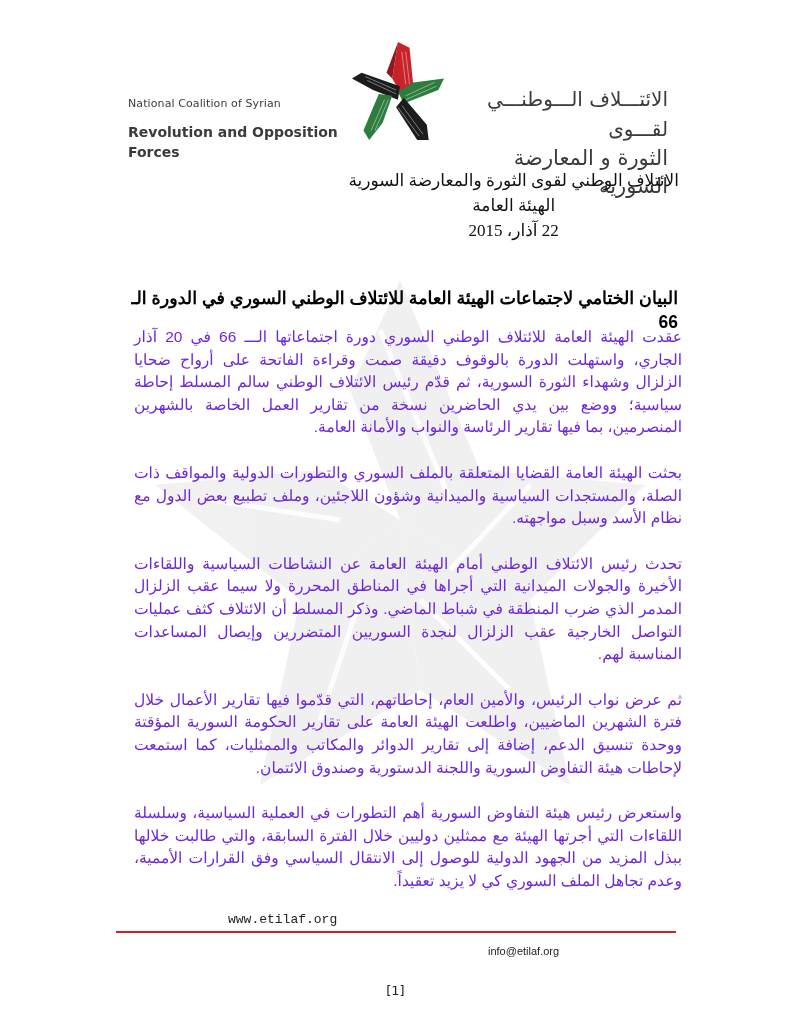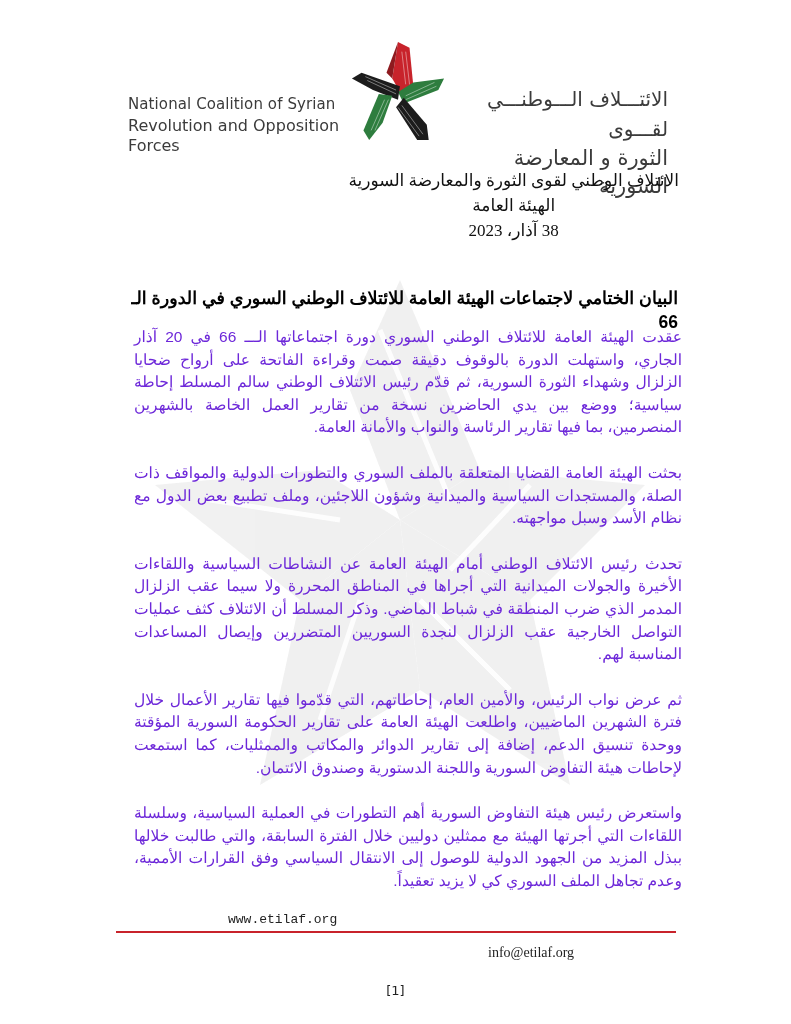--- a/index.html
+++ b/index.html
@@ -4,43 +4,43 @@
 <style>
   html, body { margin: 0; padding: 0; background: #ffffff; }
   body { width: 791px; height: 1024px; position: relative; overflow: hidden;
          font-family: "Liberation Sans", "DejaVu Sans", sans-serif; color: #111; }
 
   .watermark { position: absolute; left: 150px; top: 270px; width: 500px; height: 520px; z-index: 0; opacity: 0.9; }
 
   .header { position: absolute; top: 40px; left: 0; width: 791px; height: 110px; z-index: 1; }
   .logo-en { position: absolute; left: 128px; top: 54px; width: 220px; color: #3b3b3b;
              font-family: "DejaVu Sans", sans-serif; }
-  .logo-en .l1 { font-size: 15px; line-height: 20px; letter-spacing: 0.1px; }
-  .logo-en .l2 { font-size: 16px; line-height: 20px; margin-top: 2px; }
+  .logo-en .l1 { font-size: 11px; line-height: 20px; letter-spacing: 0.1px; }
+  .logo-en .l2 { font-size: 14px; line-height: 20px; margin-top: 8px; font-weight: bold; }
   .logo-star { position: absolute; left: 350px; top: 0px; width: 96px; height: 104px; }
   .logo-ar { position: absolute; left: 458px; top: 44px; width: 210px; direction: rtl; text-align: right;
              color: #3b3b3b; font-family: "DejaVu Sans", sans-serif; }
   .logo-ar .l1 { font-size: 20px; line-height: 30px; }
   .logo-ar .l2 { font-size: 21px; line-height: 28px; }
 
   .addr { position: absolute; top: 168px; right: 112px; direction: rtl; text-align: center; z-index: 1;
           font-family: "Liberation Serif", "DejaVu Serif", serif; font-size: 17px; line-height: 25px; color: #111; }
 
   .title { position: absolute; top: 286px; left: 120px; width: 558px; direction: rtl; text-align: right; z-index: 1;
            font-family: "Liberation Sans", sans-serif; font-weight: bold; font-size: 17.5px; line-height: 24px; color: #000; }
 
   .body-text { position: absolute; top: 326px; left: 118px; width: 564px; direction: rtl; z-index: 1; }
   .para { text-align: justify; text-align-last: right; font-family: "Liberation Sans", sans-serif;
           font-size: 15.5px; line-height: 22.6px; margin: 0 0 23px 16px; color: #6d28d9; }
 
   .footer-line { position: absolute; top: 931px; left: 116px; width: 560px; height: 2px; background: #c8232b; z-index: 1; }
   .footer-web { position: absolute; top: 912px; left: 228px; font-size: 13px; color: #222; z-index: 1;
                 font-family: Liberation Mono, monospace; }
-  .footer-mail { position: absolute; top: 945px; left: 488px; font-size: 14px; color: #222; z-index: 1;
-                 font-family: Liberation Serif, serif; }
+  .footer-mail { position: absolute; top: 945px; left: 488px; font-size: 11px; color: #222; z-index: 1;
+                 font-family: Liberation Sans, sans-serif; }
   .page-num { position: absolute; top: 983px; left: 0; width: 791px; text-align: center; font-size: 13px; color: #222; z-index: 1;
               font-family: "DejaVu Sans", sans-serif; }
 </style>
 </head>
 <body>
 
 <svg class="watermark" viewBox="0 0 500 520">
   <g fill="#ececec" opacity="0.85">
     <polygon points="250,10 330,200 250,250 200,120"></polygon>
     <polygon points="330,200 495,215 380,330 250,250"></polygon>
@@ -92,21 +92,21 @@
 
   <div class="logo-ar">
     <div class="l1">الائتـــلاف الـــوطنـــي لقـــوى</div>
     <div class="l2">الثورة و المعارضة السورية</div>
   </div>
 </div>
 
 <div class="addr">
   <div>الائتلاف الوطني لقوى الثورة والمعارضة السورية</div>
   <div>الهيئة العامة</div>
-  <div>38  آذار، 2023</div>
+  <div>22  آذار، 2015</div>
 </div>
 
 <div class="title">البيان الختامي لاجتماعات الهيئة العامة للائتلاف الوطني السوري في الدورة الـ 66</div>
 
 <div class="body-text">
   <p class="para">عقدت الهيئة العامة للائتلاف الوطني السوري دورة اجتماعاتها الـــ 66 في 20 آذار  الجاري، واستهلت الدورة بالوقوف دقيقة صمت وقراءة الفاتحة على أرواح ضحايا الزلزال وشهداء الثورة السورية، ثم قدّم رئيس الائتلاف الوطني سالم المسلط إحاطة سياسية؛ ووضع بين يدي الحاضرين نسخة من تقارير العمل الخاصة بالشهرين المنصرمين، بما فيها تقارير الرئاسة والنواب والأمانة العامة.</p>
   <p class="para">بحثت الهيئة العامة القضايا المتعلقة بالملف السوري والتطورات الدولية والمواقف ذات الصلة، والمستجدات السياسية والميدانية وشؤون اللاجئين، وملف تطبيع بعض الدول مع نظام الأسد وسبل مواجهته.</p>
   <p class="para">تحدث رئيس الائتلاف الوطني أمام الهيئة العامة عن النشاطات السياسية واللقاءات الأخيرة والجولات الميدانية التي أجراها في المناطق المحررة ولا سيما عقب الزلزال المدمر الذي ضرب المنطقة في شباط الماضي. وذكر المسلط أن الائتلاف كثف عمليات التواصل الخارجية عقب الزلزال لنجدة السوريين المتضررين وإيصال المساعدات المناسبة لهم.</p>
   <p class="para">ثم عرض نواب الرئيس، والأمين العام، إحاطاتهم، التي قدّموا فيها تقارير الأعمال خلال فترة الشهرين الماضيين، واطلعت الهيئة العامة على تقارير الحكومة السورية المؤقتة ووحدة تنسيق الدعم، إضافة إلى تقارير الدوائر والمكاتب والممثليات، كما استمعت لإحاطات هيئة التفاوض السورية واللجنة الدستورية وصندوق الائتمان.</p>
   <p class="para">واستعرض رئيس هيئة التفاوض السورية أهم التطورات في العملية السياسية، وسلسلة اللقاءات التي أجرتها الهيئة مع ممثلين دوليين خلال الفترة السابقة، والتي طالبت خلالها ببذل المزيد من الجهود الدولية للوصول إلى الانتقال السياسي وفق القرارات الأممية، وعدم تجاهل الملف السوري كي لا يزيد تعقيداً.</p>

